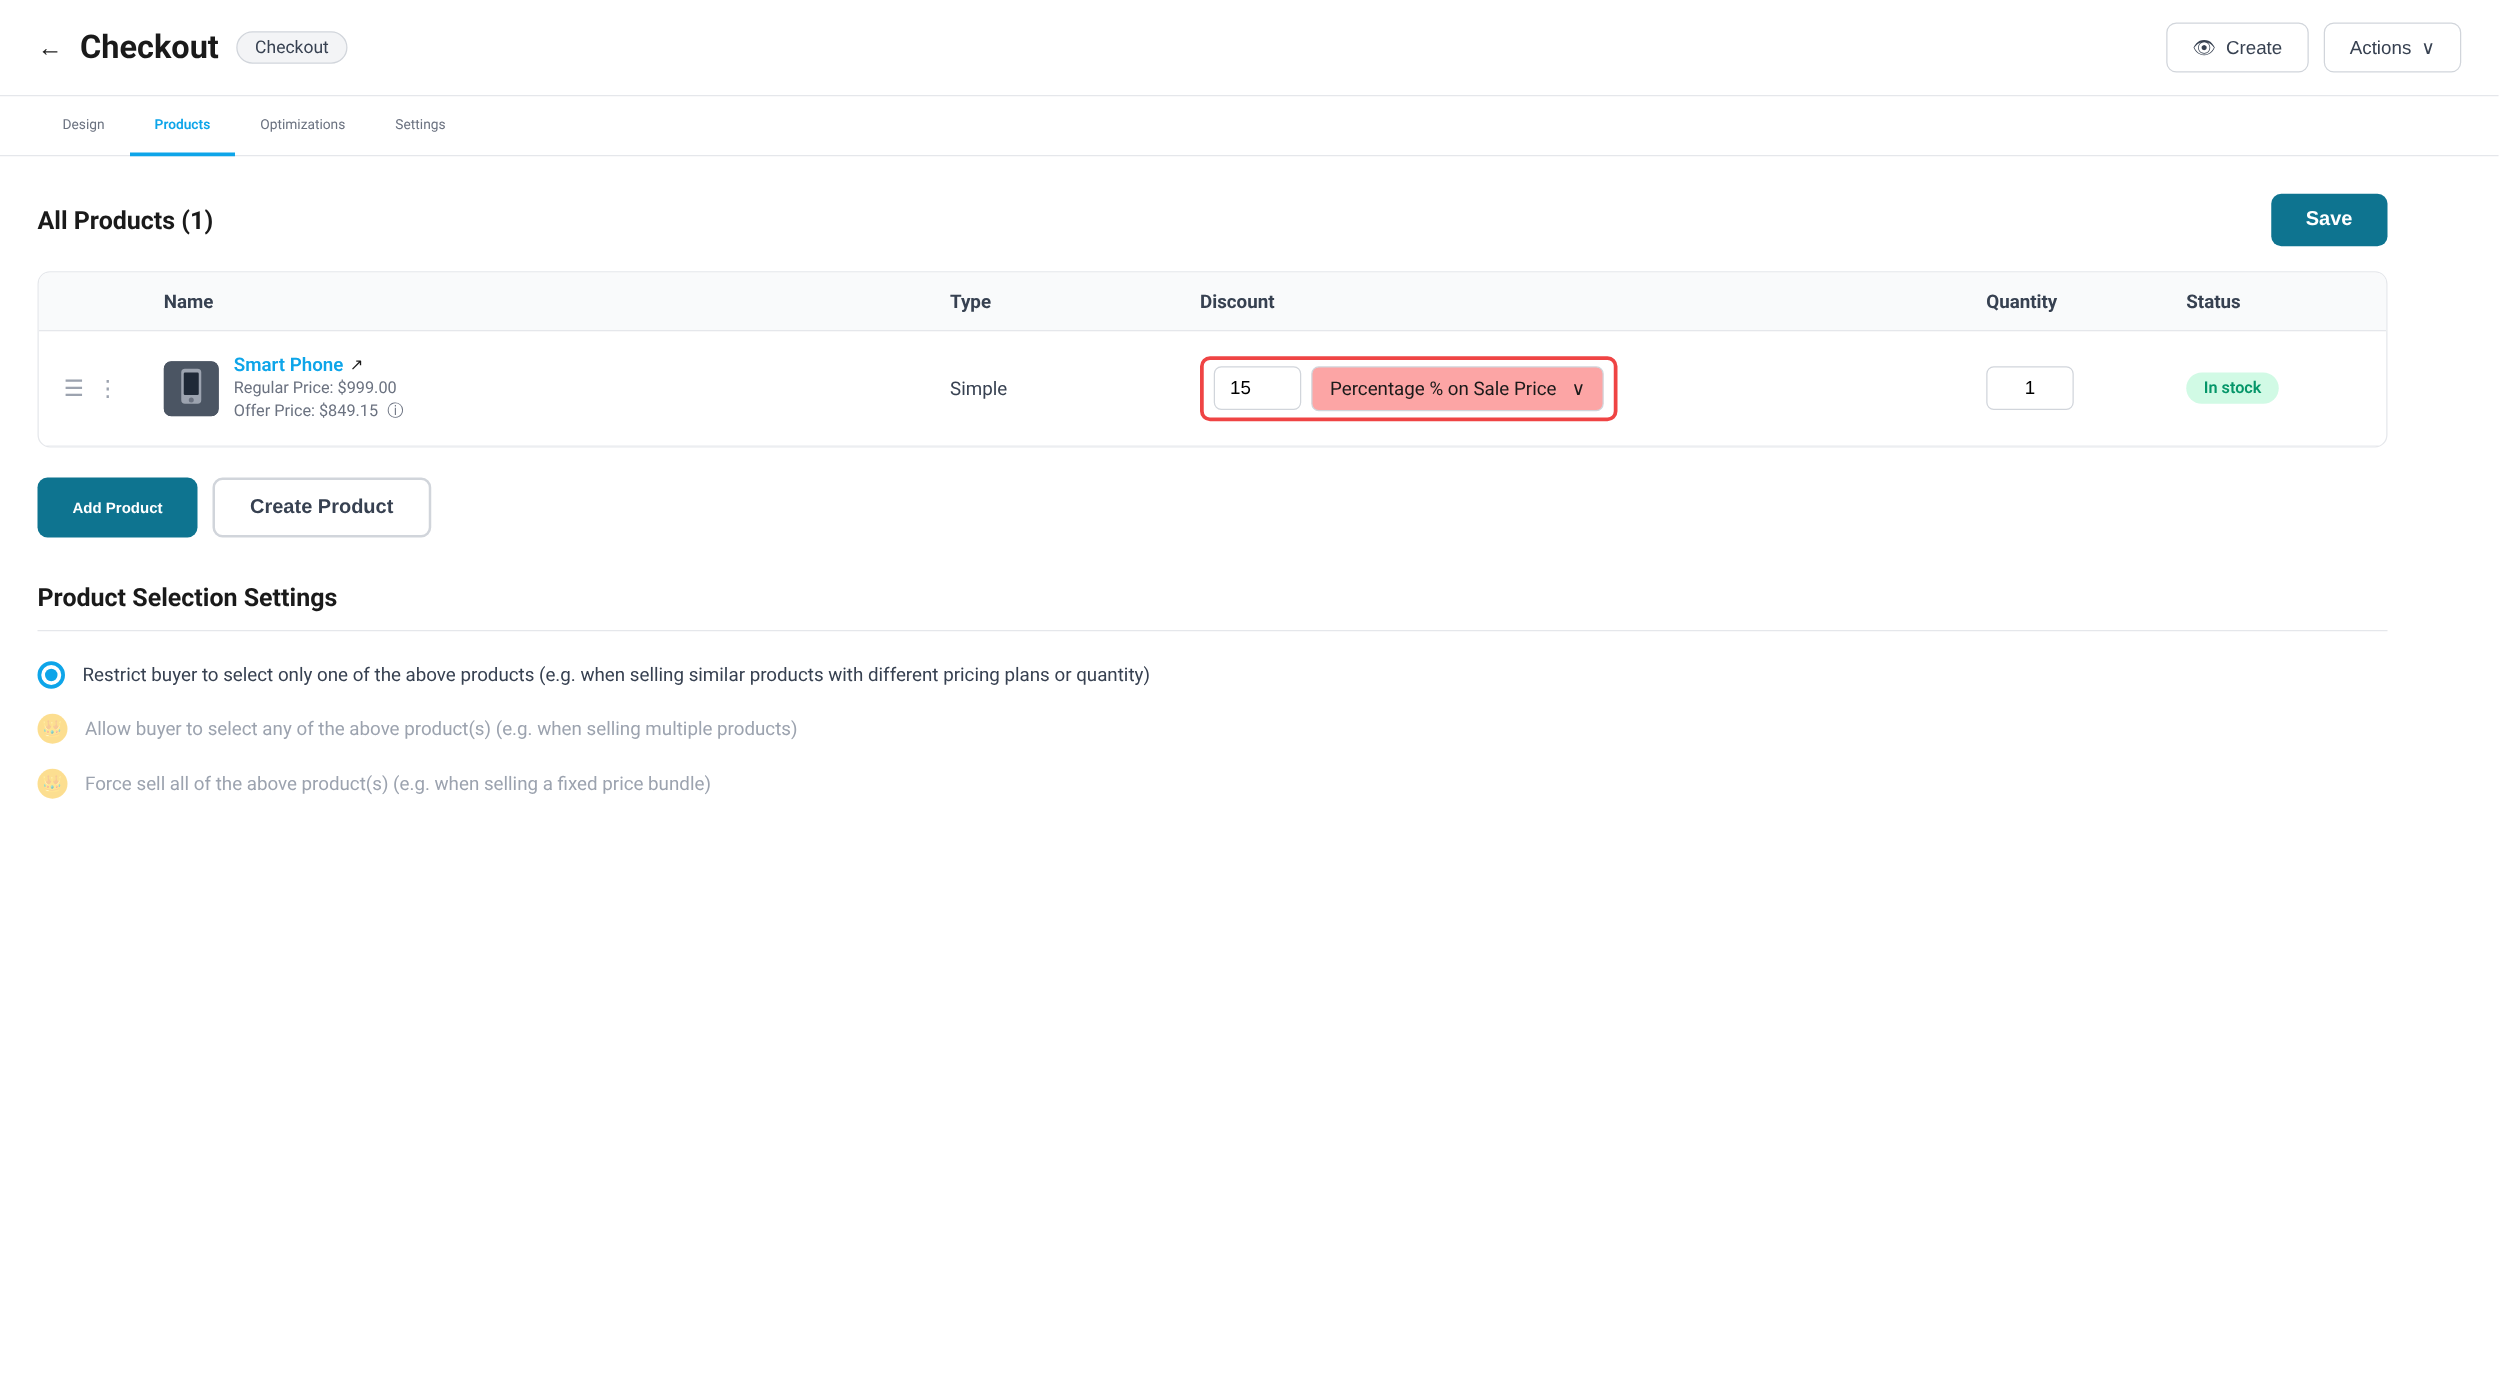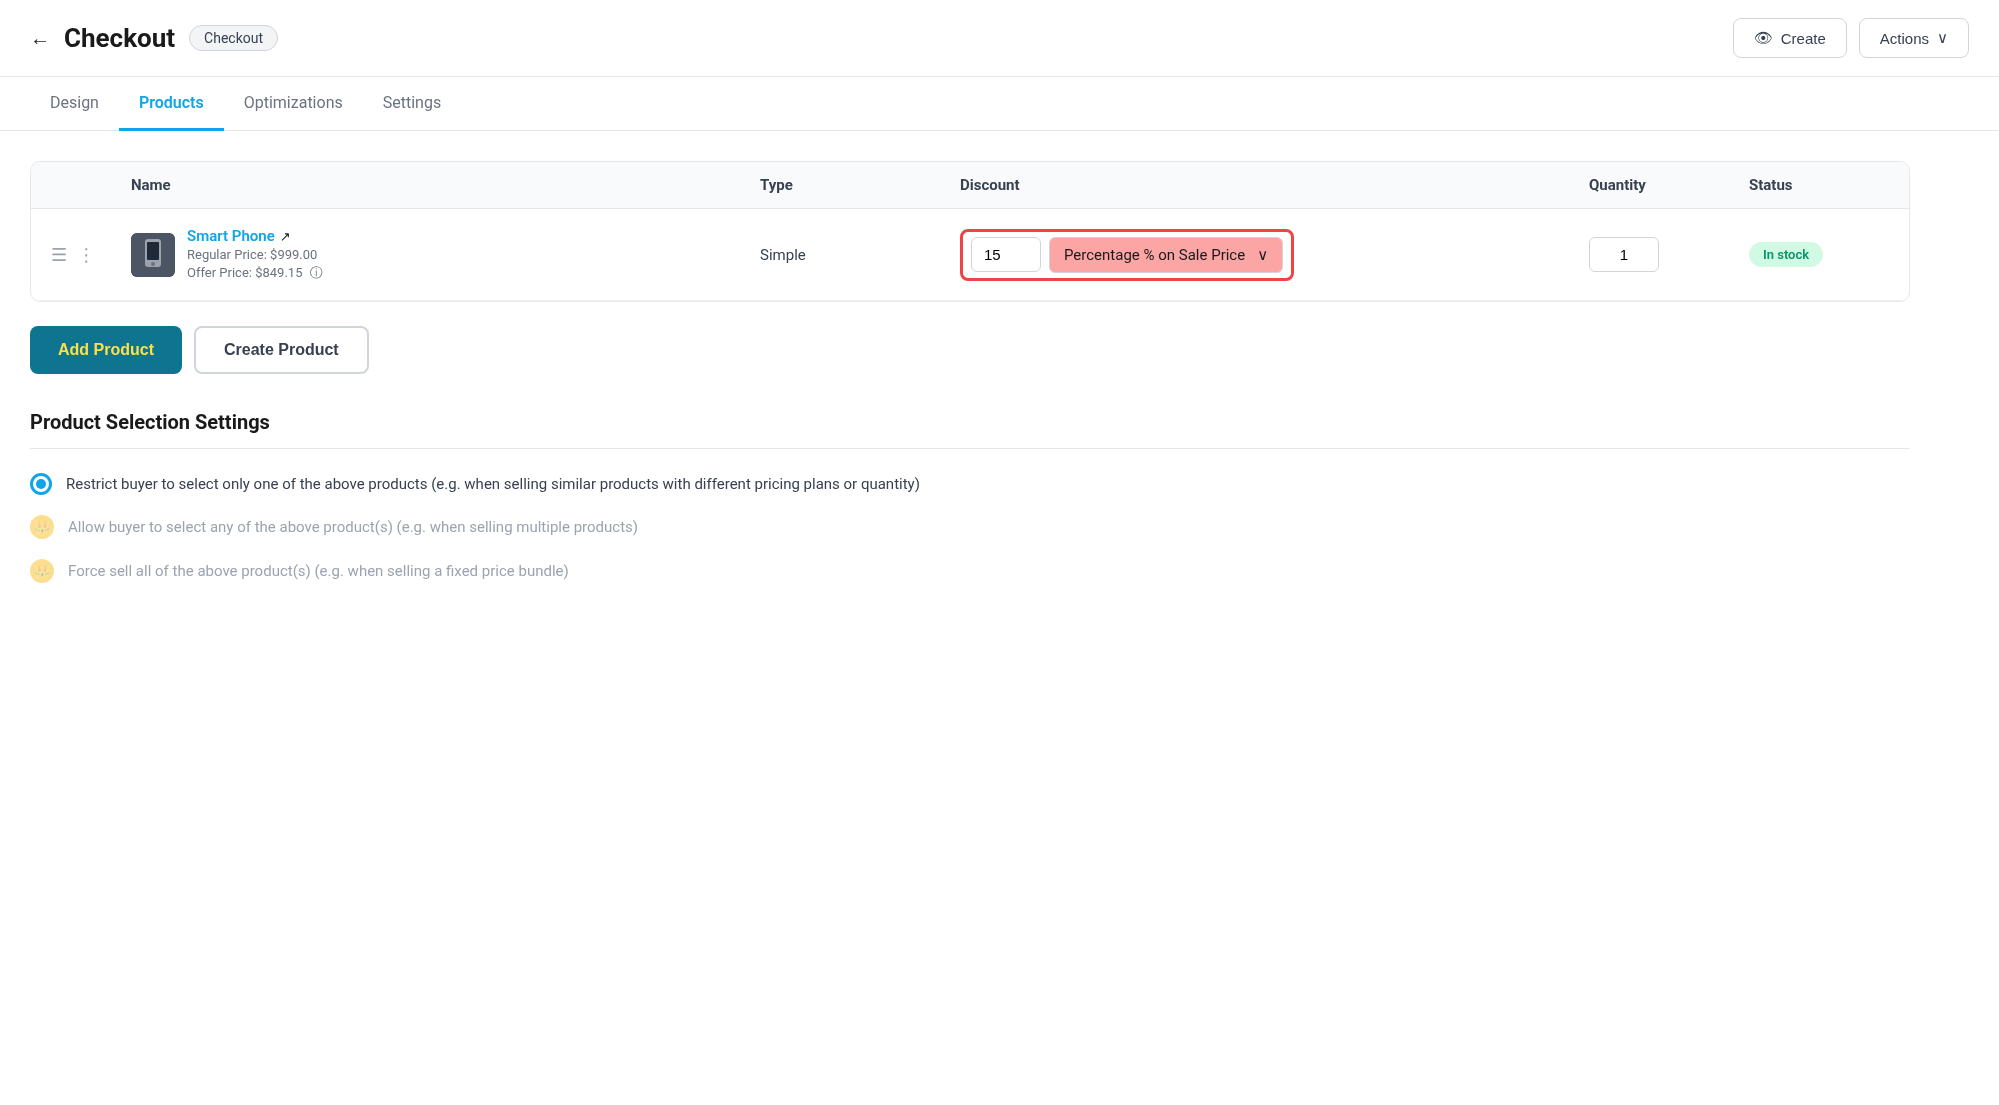--- a/index.html
+++ b/index.html
@@ -28,21 +28,21 @@
       border: 1px solid #d1d5db; border-radius: 8px;
       padding: 10px 20px; background: #fff; cursor: pointer;
       font-size: 15px; color: #374151; font-weight: 500;
     }
 
     .tabs {
       display: flex; gap: 0; padding: 0 30px;
       border-bottom: 1px solid #e5e7eb;
     }
     .tab {
-      padding: 16px 20px; font-size: 16px; cursor: pointer;
+      padding: 16px 20px; font-size: 11px; cursor: pointer;
       color: #6b7280; border-bottom: 3px solid transparent;
       margin-bottom: -1px;
     }
     .tab.active { color: #0ea5e9; border-bottom-color: #0ea5e9; font-weight: 600; }
 
     .main-content { padding: 30px 30px; max-width: 1940px; }
 
     .section-header {
       display: flex; justify-content: space-between; align-items: center;
       margin-bottom: 20px;
@@ -109,22 +109,22 @@
     }
 
     .status-badge {
       background: #d1fae5; color: #059669; border-radius: 20px;
       padding: 5px 14px; font-size: 13px; font-weight: 600;
       display: inline-block;
     }
 
     .action-buttons { display: flex; gap: 12px; margin-bottom: 36px; }
     .add-product-btn {
-      background: #0e7490; color: #fde047; border: none; border-radius: 8px;
-      padding: 13px 28px; font-size: 16px; font-weight: 700; cursor: pointer;
+      background: #0e7490; color: #ffffff; border: none; border-radius: 8px;
+      padding: 13px 28px; font-size: 12px; font-weight: 700; cursor: pointer;
     }
     .create-product-btn {
       background: #fff; color: #374151; border: 2px solid #d1d5db; border-radius: 8px;
       padding: 13px 28px; font-size: 16px; font-weight: 700; cursor: pointer;
     }
 
     .pss-title { font-size: 20px; font-weight: 700; margin-bottom: 14px; }
     .pss-divider { border: none; border-top: 1px solid #e5e7eb; margin-bottom: 24px; }
     .pss-options { display: flex; flex-direction: column; gap: 20px; }
     .pss-option { display: flex; align-items: center; gap: 14px; }
@@ -166,20 +166,24 @@
 
 <div class="tabs">
   <div class="tab">Design</div>
   <div class="tab active">Products</div>
   <div class="tab">Optimizations</div>
   <div class="tab">Settings</div>
 </div>
 
 <div class="main-content">
 
+  <div class="section-header">
+    <span class="section-title">All Products (1)</span>
+    <button class="save-btn">Save</button>
+  </div>
 
   <div class="products-table">
 
     <div class="table-header">
       <div class="table-header-cell"></div>
       <div class="table-header-cell">Name</div>
       <div class="table-header-cell">Type</div>
       <div class="table-header-cell">Discount</div>
       <div class="table-header-cell">Quantity</div>
       <div class="table-header-cell">Status</div>

